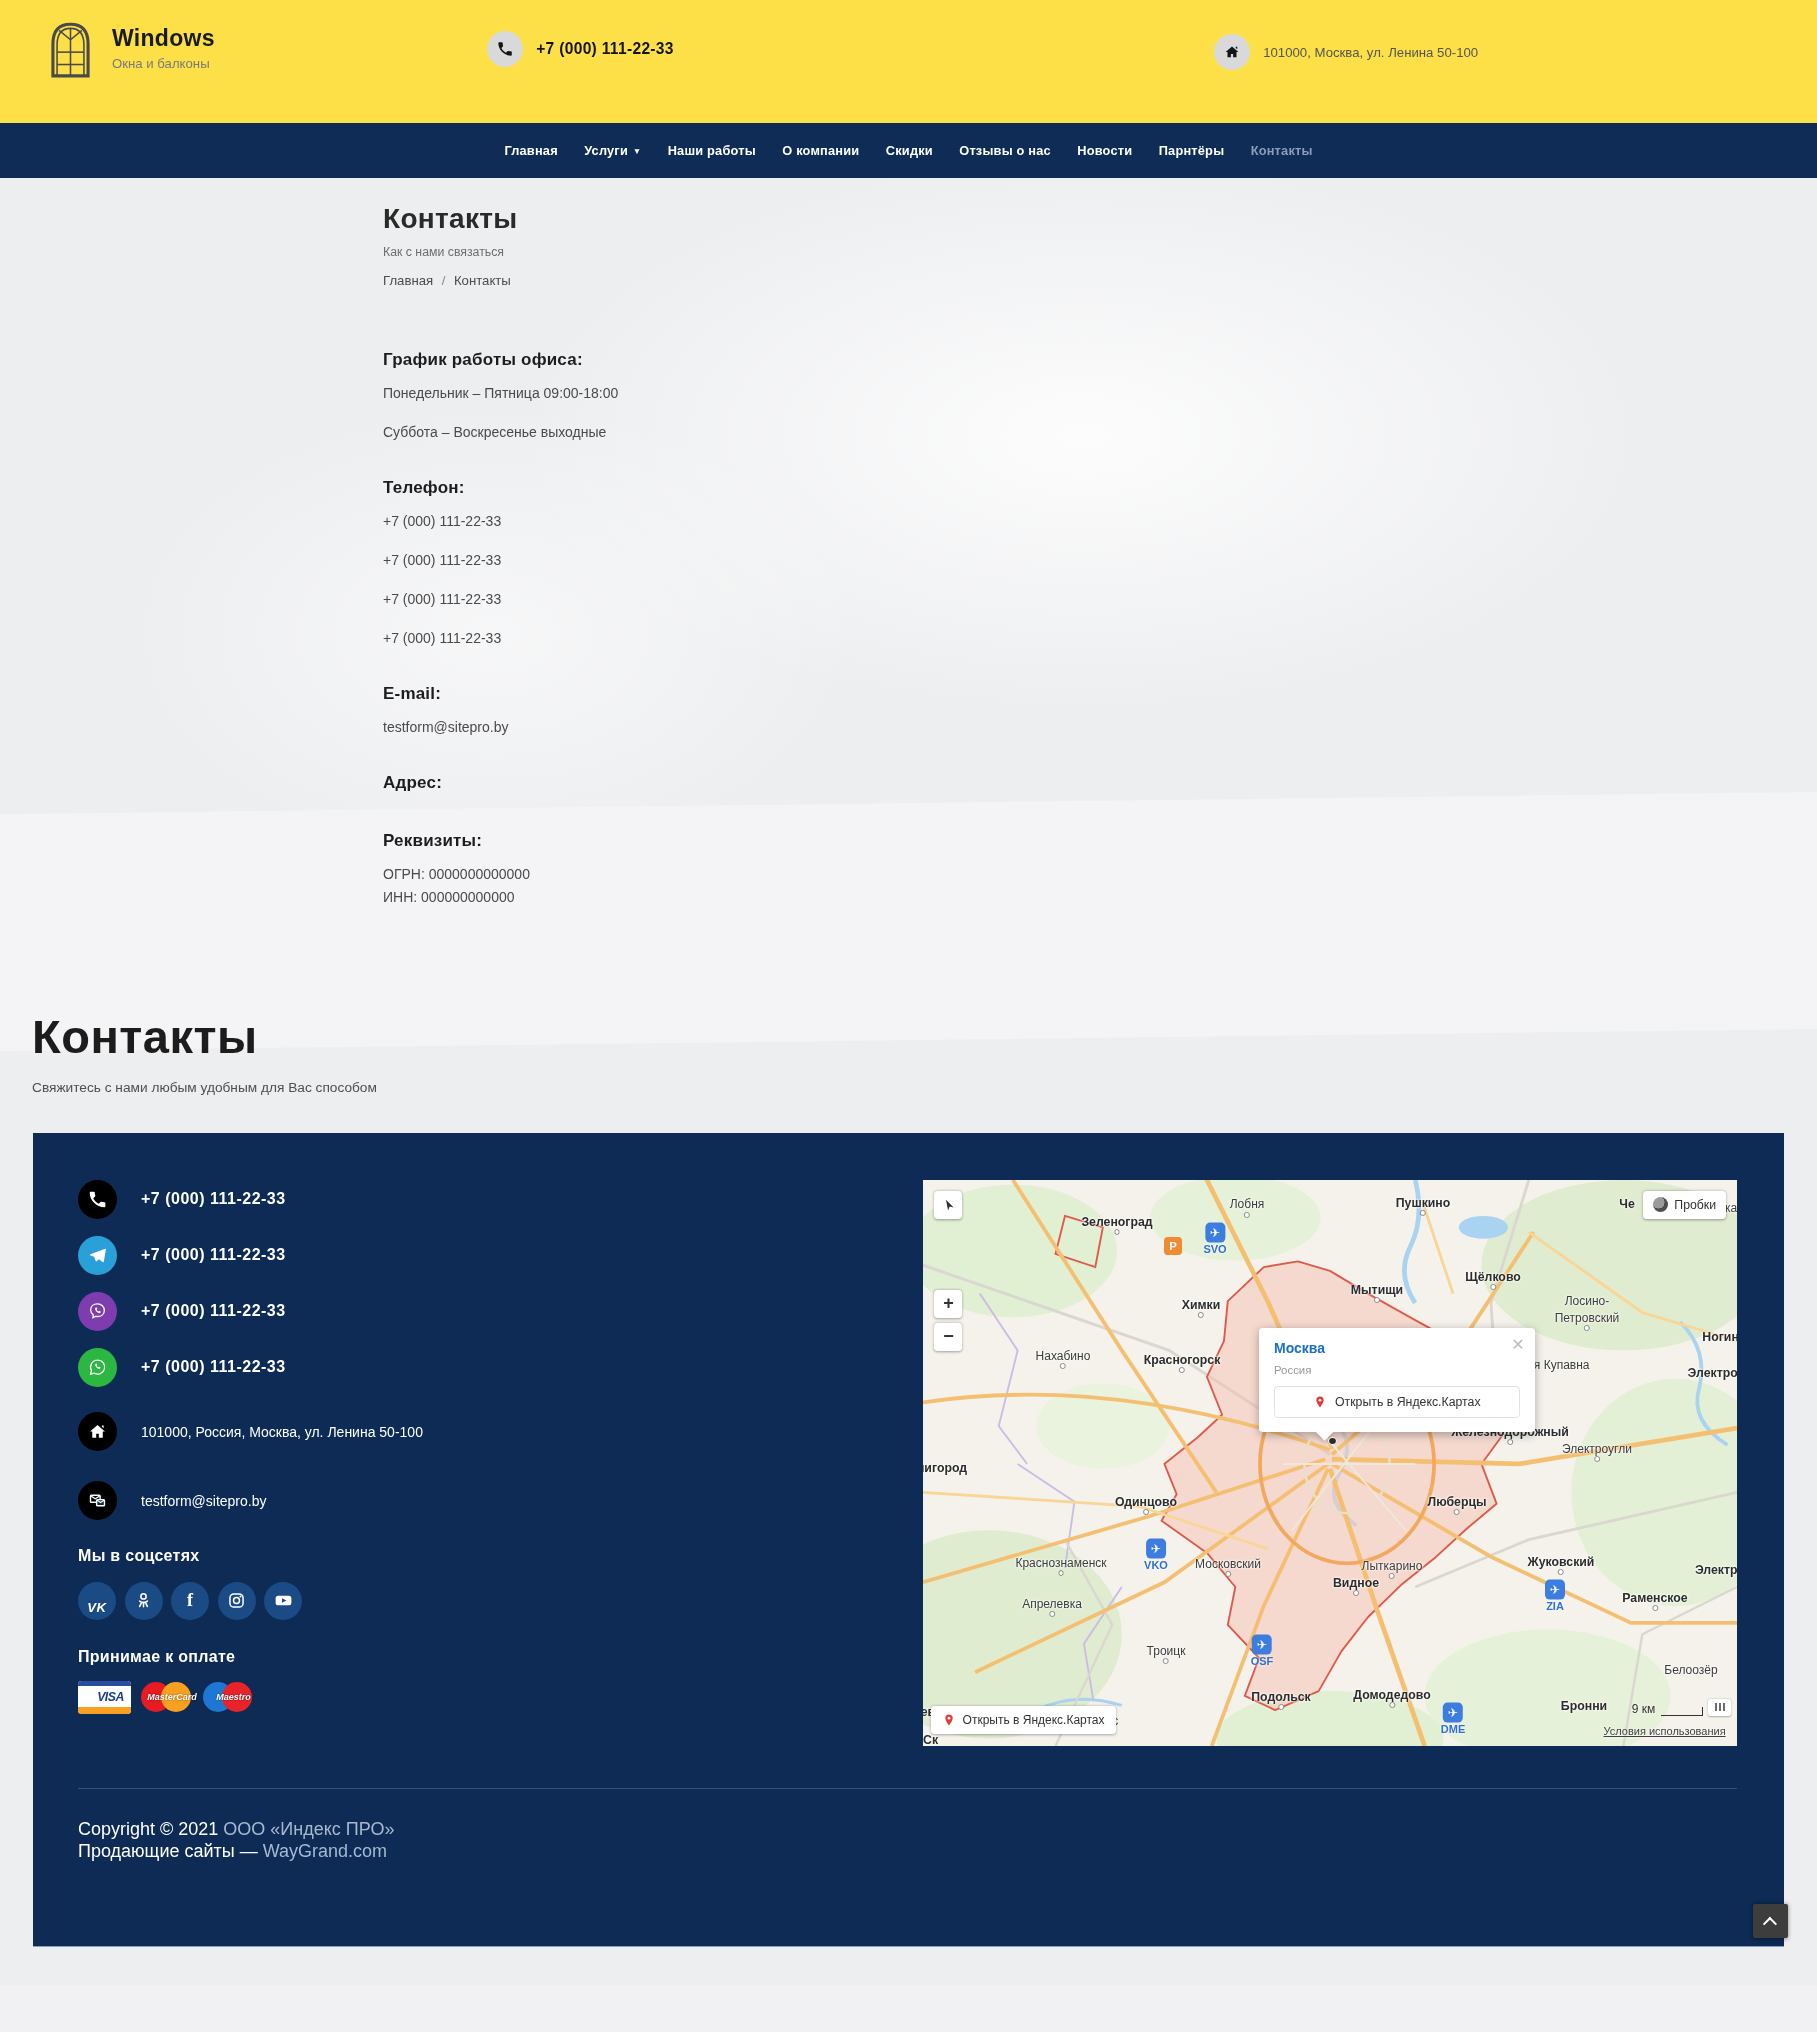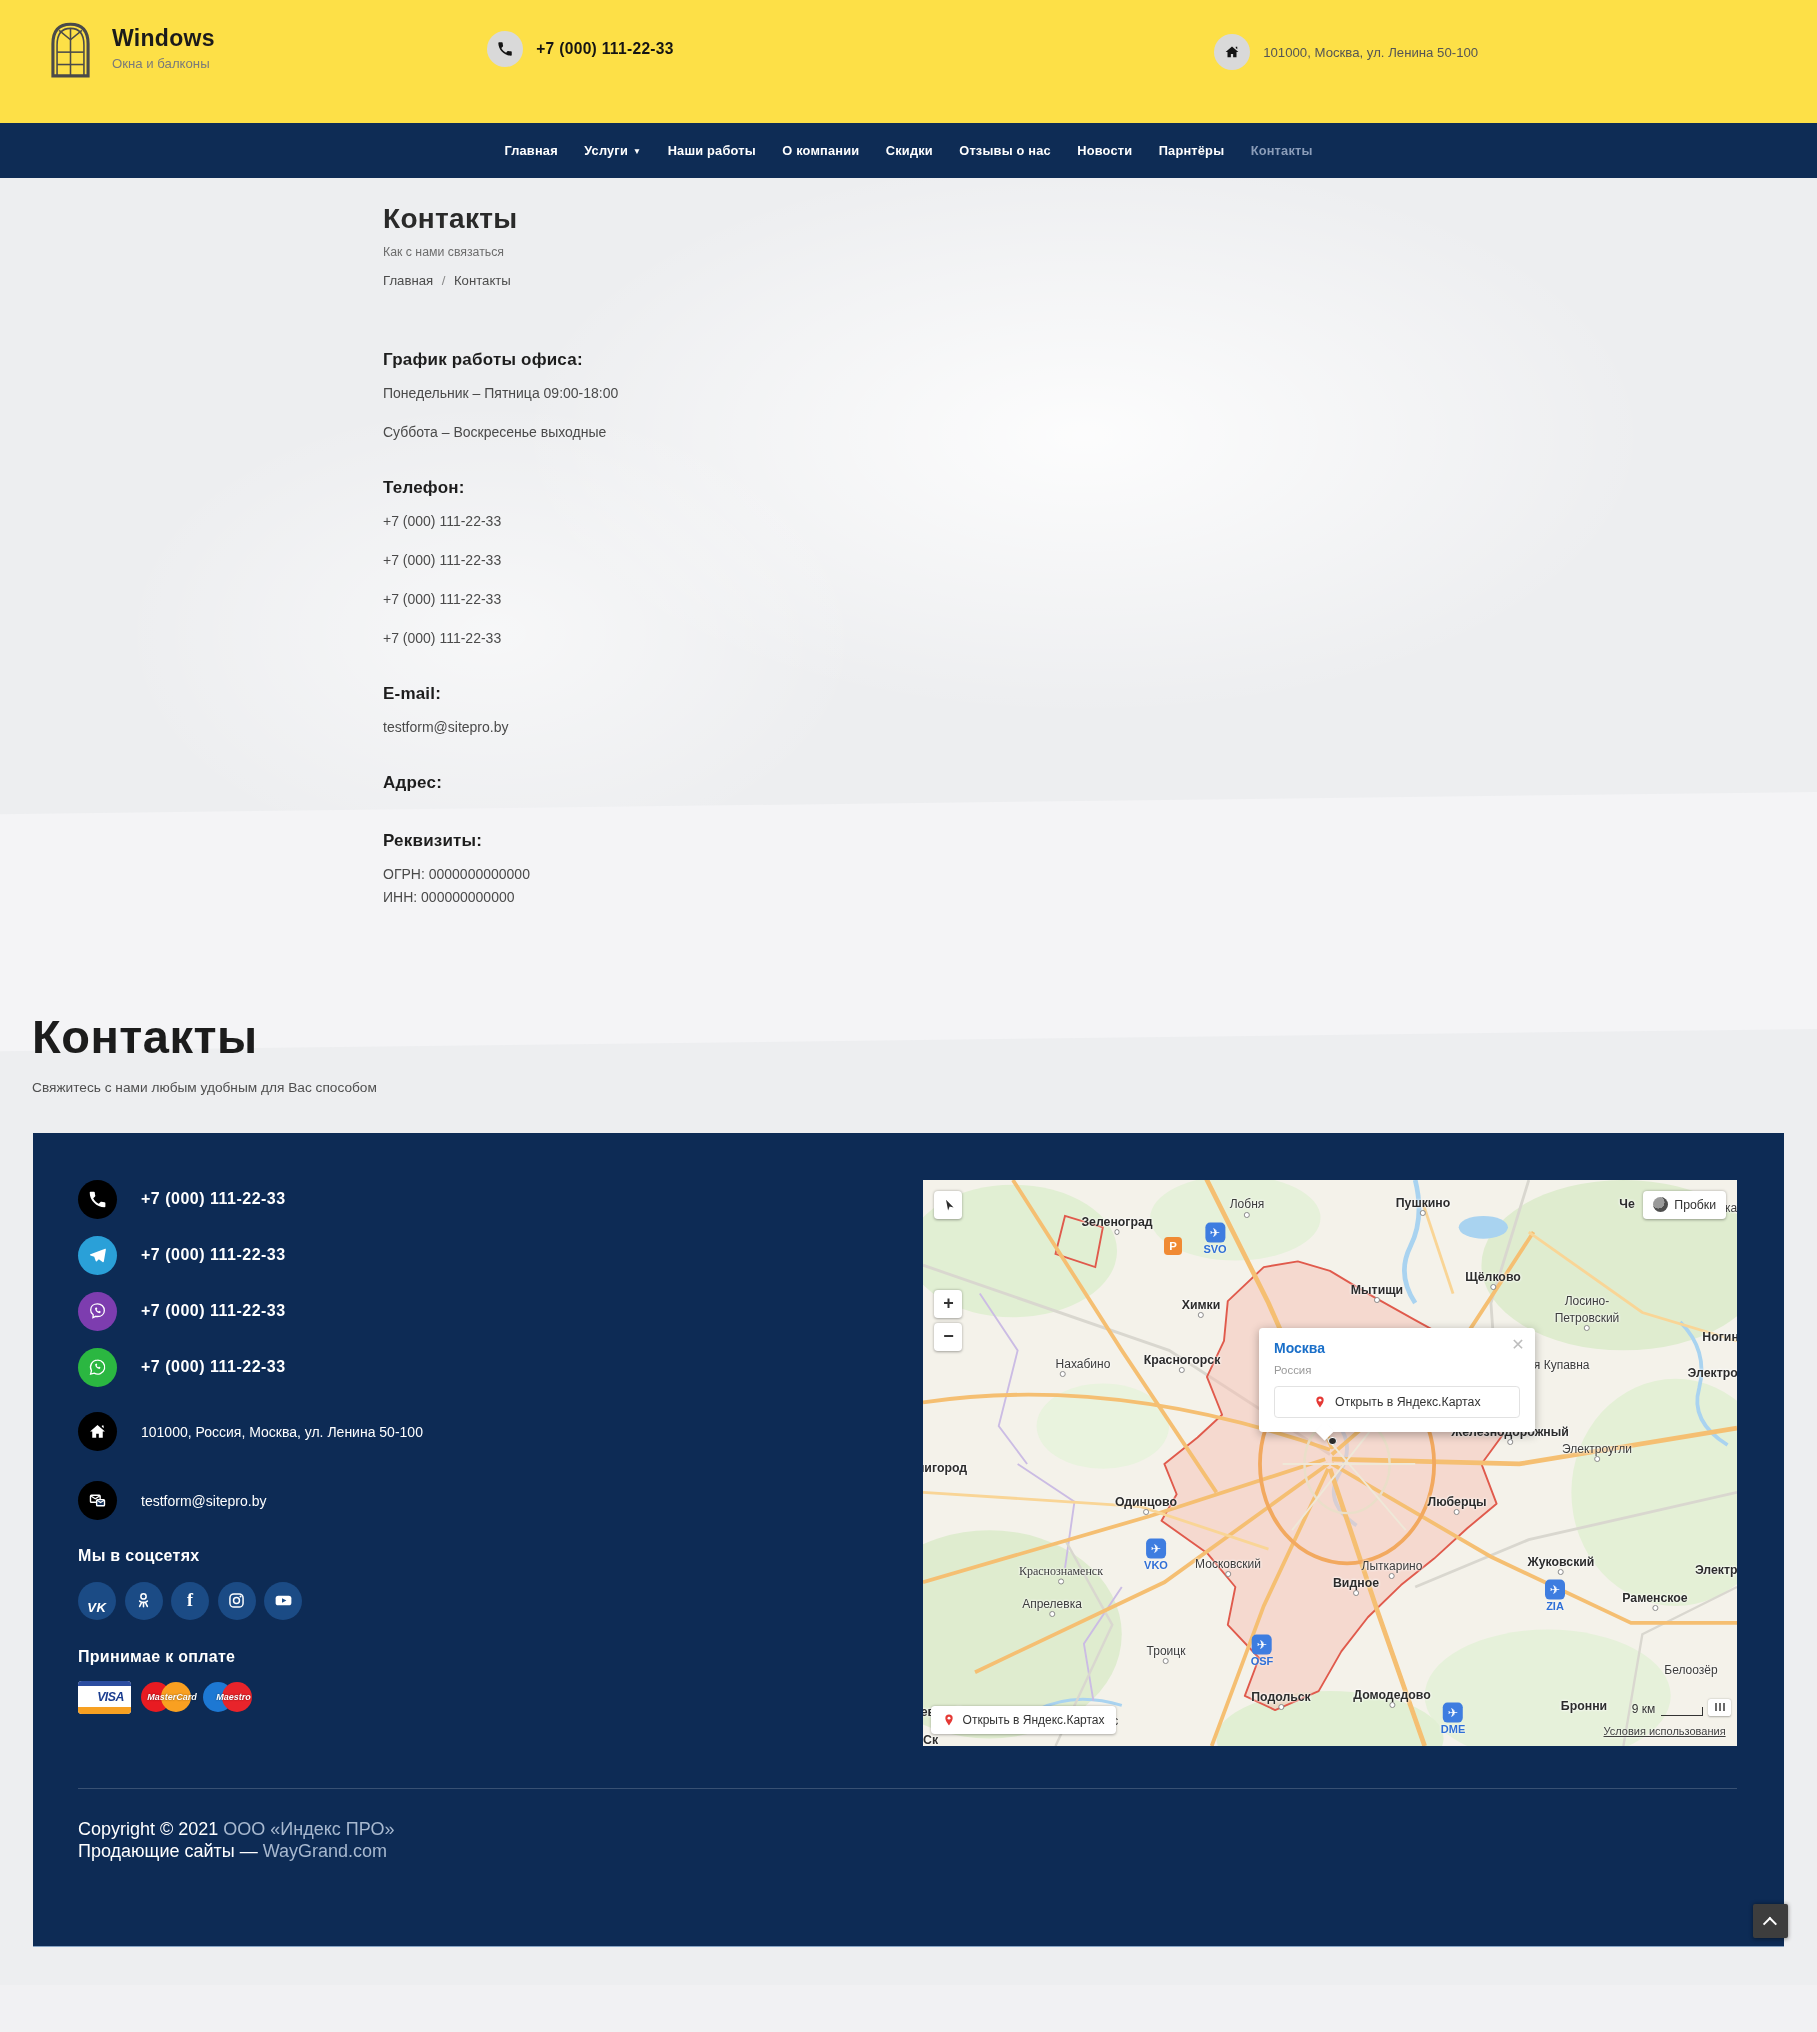--- a/index.html
+++ b/index.html
@@ -386,30 +386,30 @@
           <span class="mlabel dot" style="left: 324px; top: 24.6px;">Лобня</span>
           <span class="mlabel b dot" style="left: 500px; top: 23px;">Пушкино</span>
           <span class="mlabel b" style="left: 704px; top: 24.6px;">Че</span>
           <span class="mlabel" style="left: 808px; top: 28px;">ка</span>
           <span class="mlabel b dot" style="left: 454px; top: 110px;">Мытищи</span>
           <span class="mlabel b dot" style="left: 570px; top: 97px;">Щёлково</span>
           <span class="mlabel b dot" style="left: 278px; top: 125px;">Химки</span>
           <span class="mlabel" style="left: 664px; top: 121px;">Лосино-</span>
           <span class="mlabel dot" style="left: 664px; top: 138px;">Петровский</span>
           <span class="mlabel b" style="left: 801px; top: 157px;">Ногинс</span>
-          <span class="mlabel dot" style="left: 140px; top: 184px; padding-left: 40px;">Нахабино</span>
+          <span class="mlabel dot" style="left: 140px; top: 176px;">Нахабино</span>
           <span class="mlabel b dot" style="left: 259px; top: 180px;">Красногорск</span>
           <span class="mlabel" style="left: 626px; top: 185px;">тарая Купавна</span>
           <span class="mlabel b" style="left: 793px; top: 193px;">Электрос</span>
           <span class="mlabel b dot" style="left: 587px; top: 252px;">Железнодорожный</span>
           <span class="mlabel dot" style="left: 674px; top: 269px;">Электроугли</span>
           <span class="mlabel b" style="left: 19px; top: 288px;">нигород</span>
           <span class="mlabel b dot" style="left: 223px; top: 322px;">Одинцово</span>
           <span class="mlabel b dot" style="left: 534px; top: 322px;">Люберцы</span>
-          <span class="mlabel dot" style="left: 138px; top: 391px; font-family: Liberation Serif, serif;">Краснознаменск</span>
+          <span class="mlabel dot" style="left: 138px; top: 383px;">Краснознаменск</span>
           <span class="mlabel dot" style="left: 305px; top: 384px;">Московский</span>
           <span class="mlabel dot" style="left: 469px; top: 386px;">Лыткарино</span>
           <span class="mlabel b dot" style="left: 638px; top: 382px;">Жуковский</span>
           <span class="mlabel b" style="left: 797px; top: 390px;">Электро</span>
           <span class="mlabel b dot" style="left: 433px; top: 403px;">Видное</span>
           <span class="mlabel b dot" style="left: 732px; top: 418px;">Раменское</span>
           <span class="mlabel dot" style="left: 129px; top: 424px;">Апрелевка</span>
           <span class="mlabel dot" style="left: 243px; top: 471px;">Троицк</span>
           <span class="mlabel" style="left: 768px; top: 490px;">Белоозёр</span>
           <span class="mlabel b dot" style="left: 358px; top: 517px;">Подольск</span>

